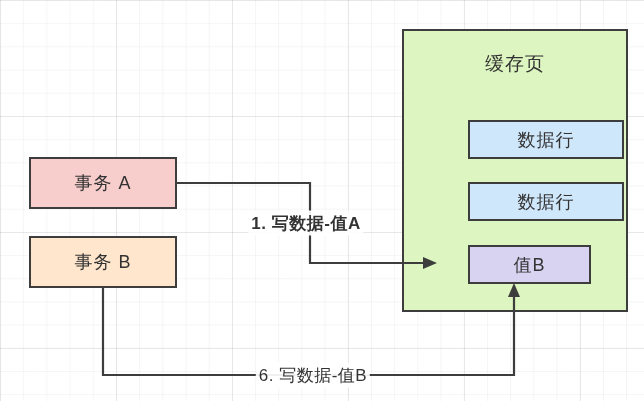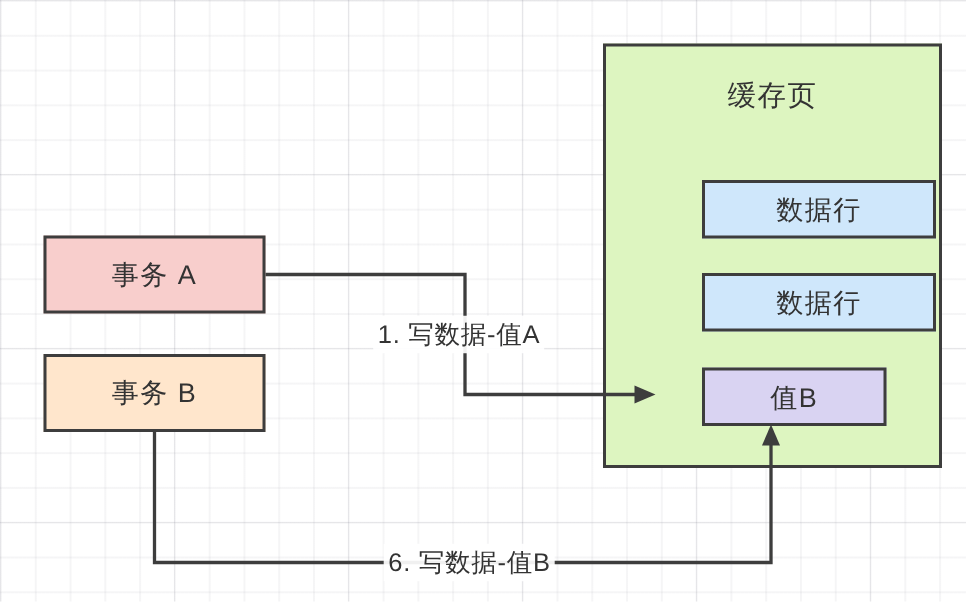--- a/index.html
+++ b/index.html
@@ -75,21 +75,21 @@
   .edge-label {
     position: absolute;
     transform: translate(-50%, -50%);
     background: rgba(255,255,255,0.92);
     padding: 1px 3px;
     font-size: 17px;
     white-space: nowrap;
     letter-spacing: 0.5px;
     color: var(--text, #333);
   }
-  .edge-label-write-a { left: 306px; top: 223px; }
+  .edge-label-write-a { left: 306px; top: 223px; font-weight: bold; }
   .edge-label-write-b { left: 313px; top: 375px; }
 </style>
 </head>
 <body>
 
 <div class="canvas">
 
   <div class="node node-transaction-b">
     <span>事务 B</span>
   </div>

